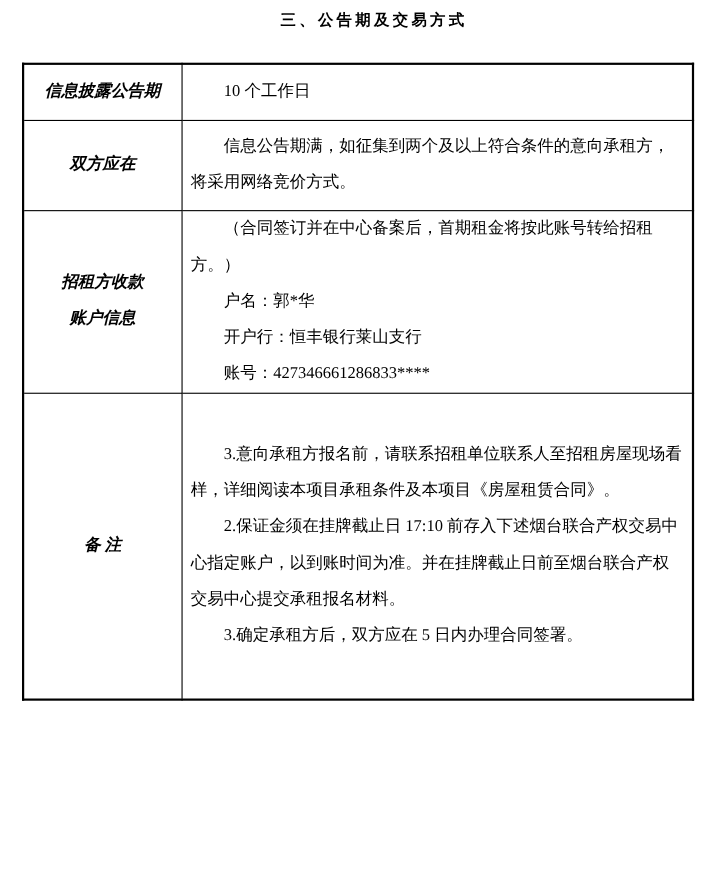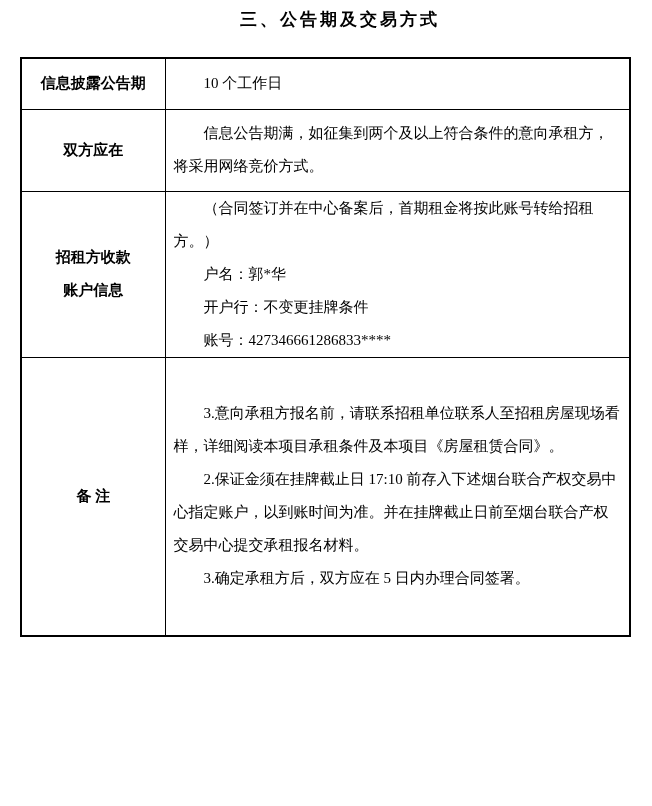--- a/index.html
+++ b/index.html
@@ -12,21 +12,21 @@
   .page {
     position: relative;
     width: 652px;
     height: 806px;
     background: #ffffff;
     overflow: hidden;
   }
   .doc-title {
     margin-top: 7px;
     text-align: center;
-    font-size: 17px;
+    font-size: 14px;
     font-weight: bold;
     letter-spacing: 3px;
     line-height: 26px;
     margin-left: 28px;
   }
   table.info-table {
     position: absolute;
     left: 20px;
     top: 57px;
     width: 611px;
@@ -39,20 +39,21 @@
     vertical-align: middle;
     font-size: 15px;
     line-height: 33px;
   }
   td.label-cell {
     width: 144px;
     font-weight: bold;
     text-align: center;
     white-space: pre-line;
     padding: 2px 4px;
+    font-style: italic;
   }
   td.value-cell {
     padding: 0 8px;
   }
   td.value-cell p {
     margin: 0;
     text-indent: 2em;
     text-align: left;
   }
   .r1 { height: 51px; }
@@ -84,21 +85,21 @@
           <p>信息公告期满，如征集到两个及以上符合条件的意向承租方，将采用网络竞价方式。</p>
         </td>
       </tr>
 
       <tr class="r4">
         <td class="label-cell">招租方收款
 账户信息</td>
         <td class="value-cell">
           <p>（合同签订并在中心备案后，首期租金将按此账号转给招租方。）</p>
           <p>户名：郭*华</p>
-          <p>开户行：不变更挂牌条件</p>
+          <p>开户行：恒丰银行莱山支行</p>
           <p>账号：427346661286833****</p>
         </td>
       </tr>
 
       <tr class="r5">
         <td class="label-cell">备 注</td>
         <td class="value-cell">
           <p>3.意向承租方报名前，请联系招租单位联系人至招租房屋现场看样，详细阅读本项目承租条件及本项目《房屋租赁合同》。</p>
           <p>2.保证金须在挂牌截止日 17:10 前存入下述烟台联合产权交易中心指定账户，以到账时间为准。并在挂牌截止日前至烟台联合产权交易中心提交承租报名材料。</p>
           <p>3.确定承租方后，双方应在 5 日内办理合同签署。</p>

